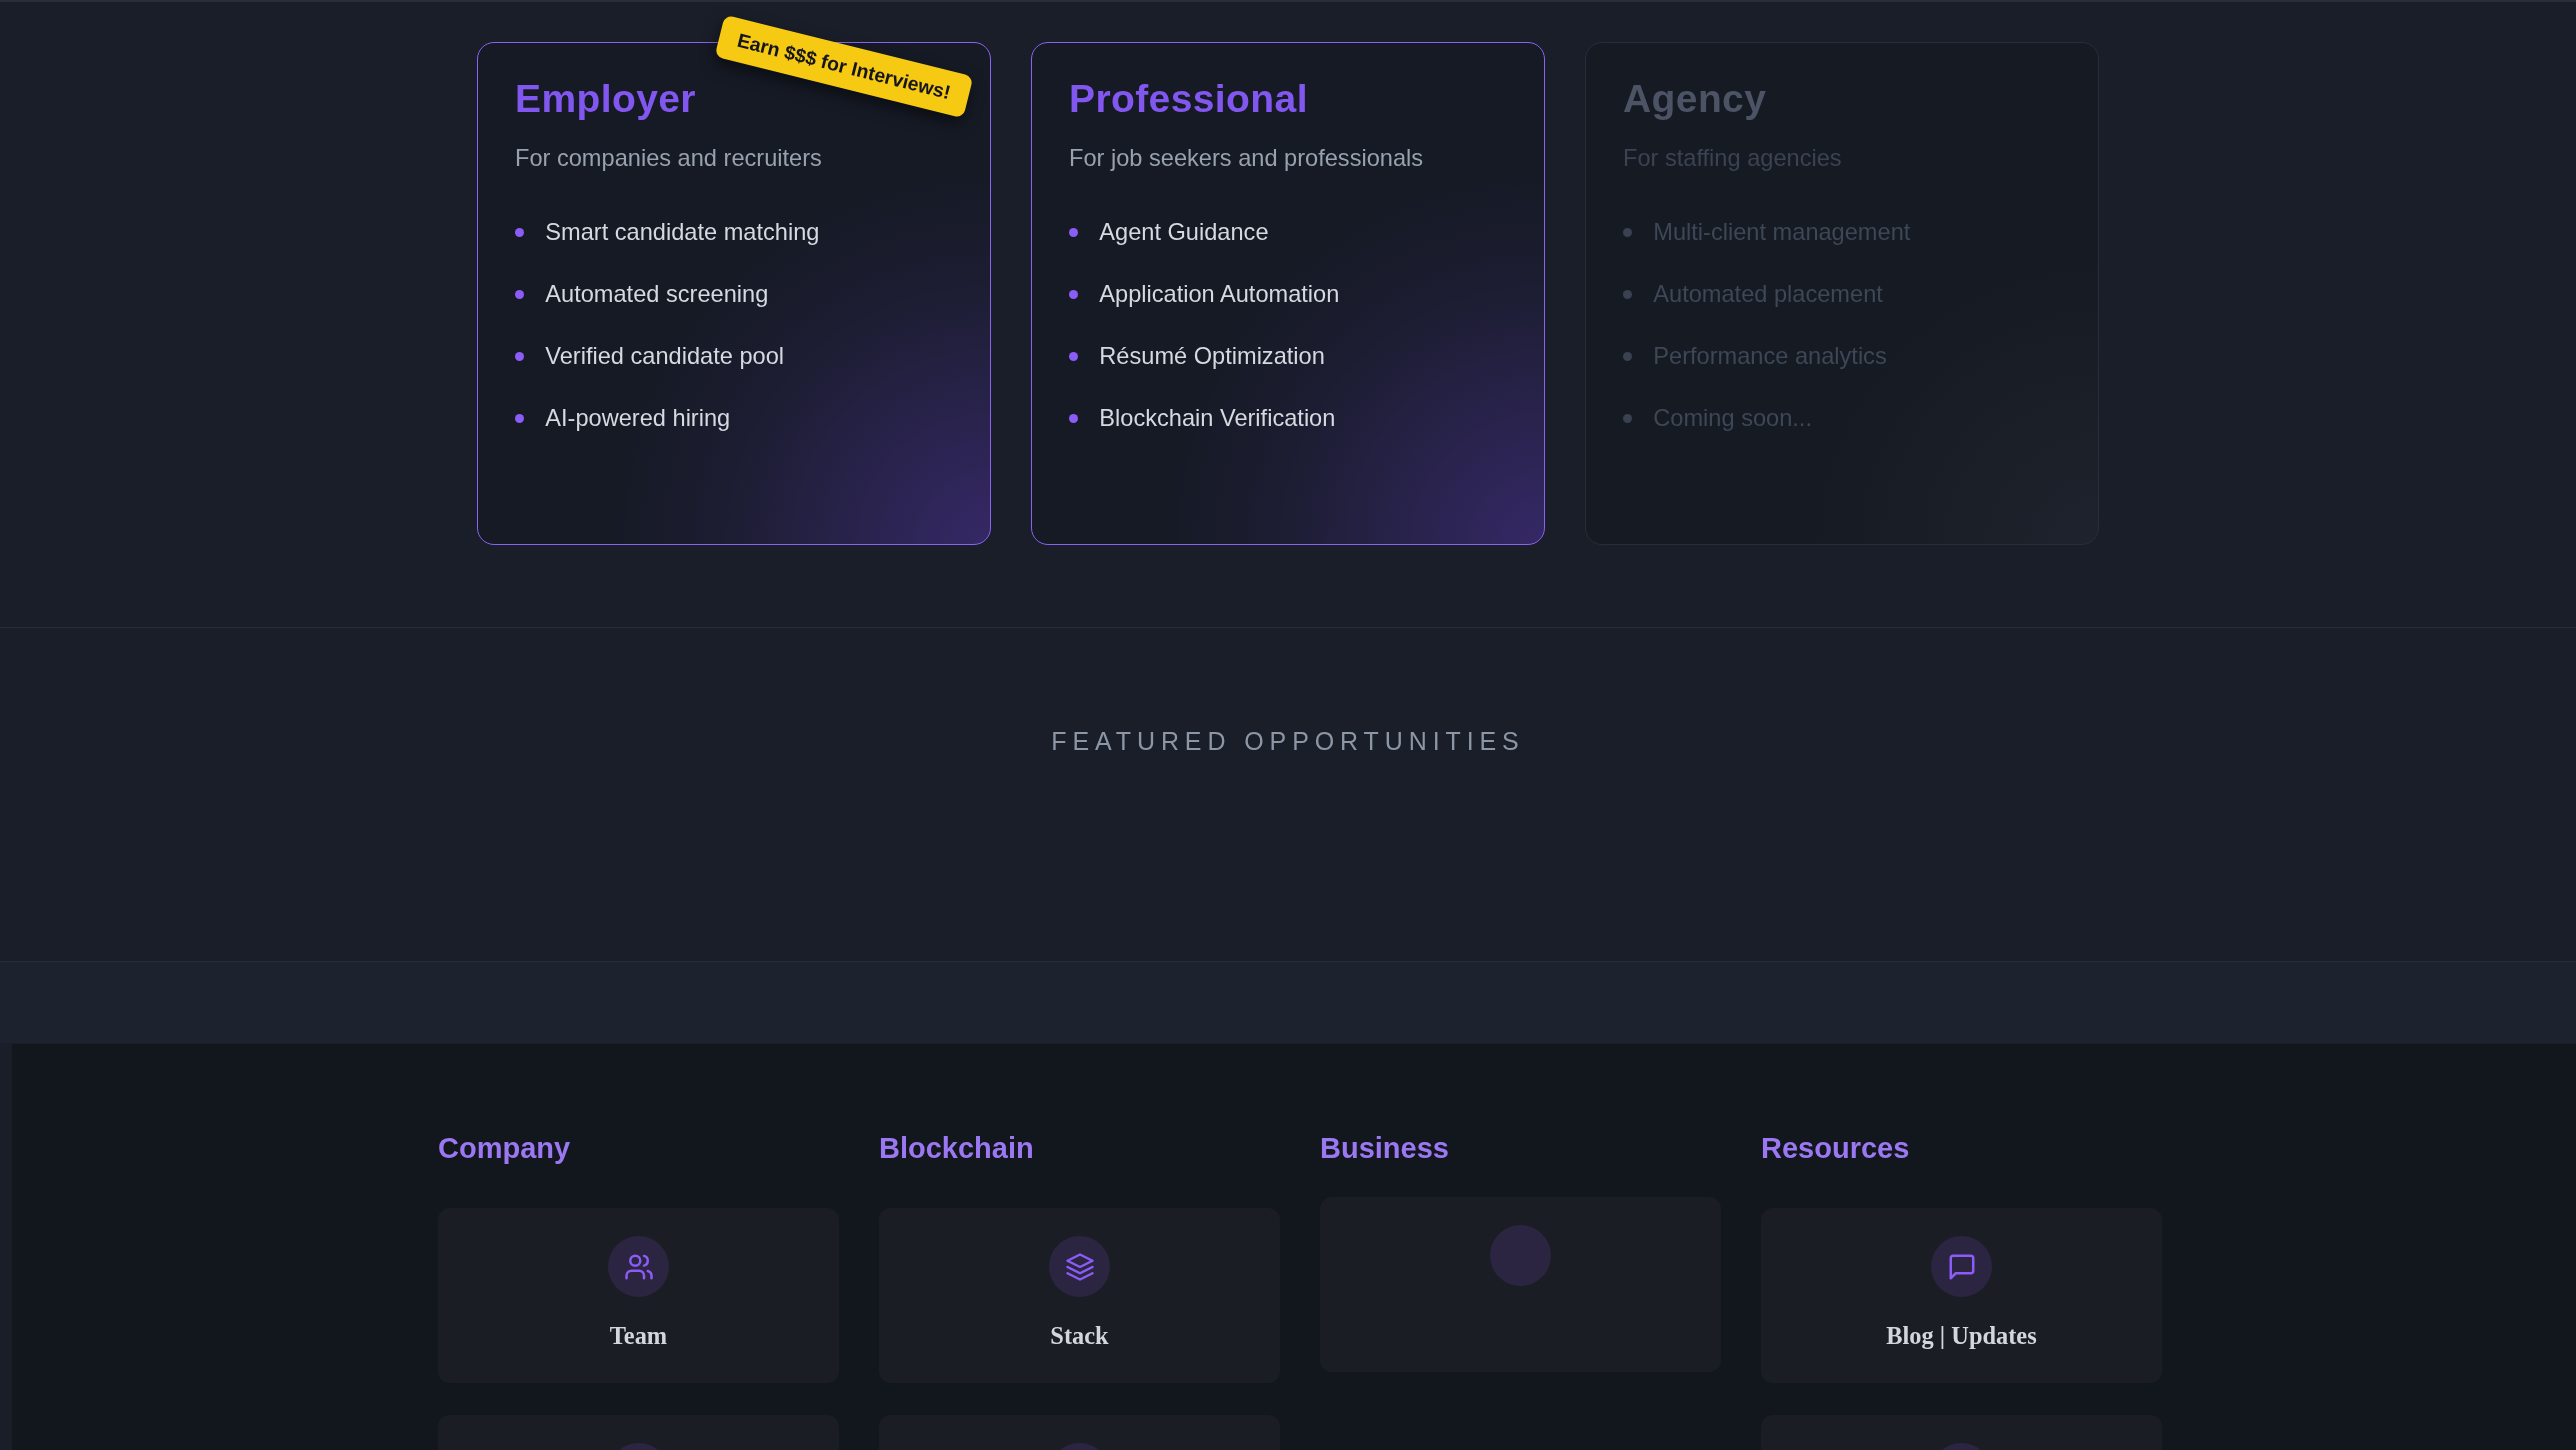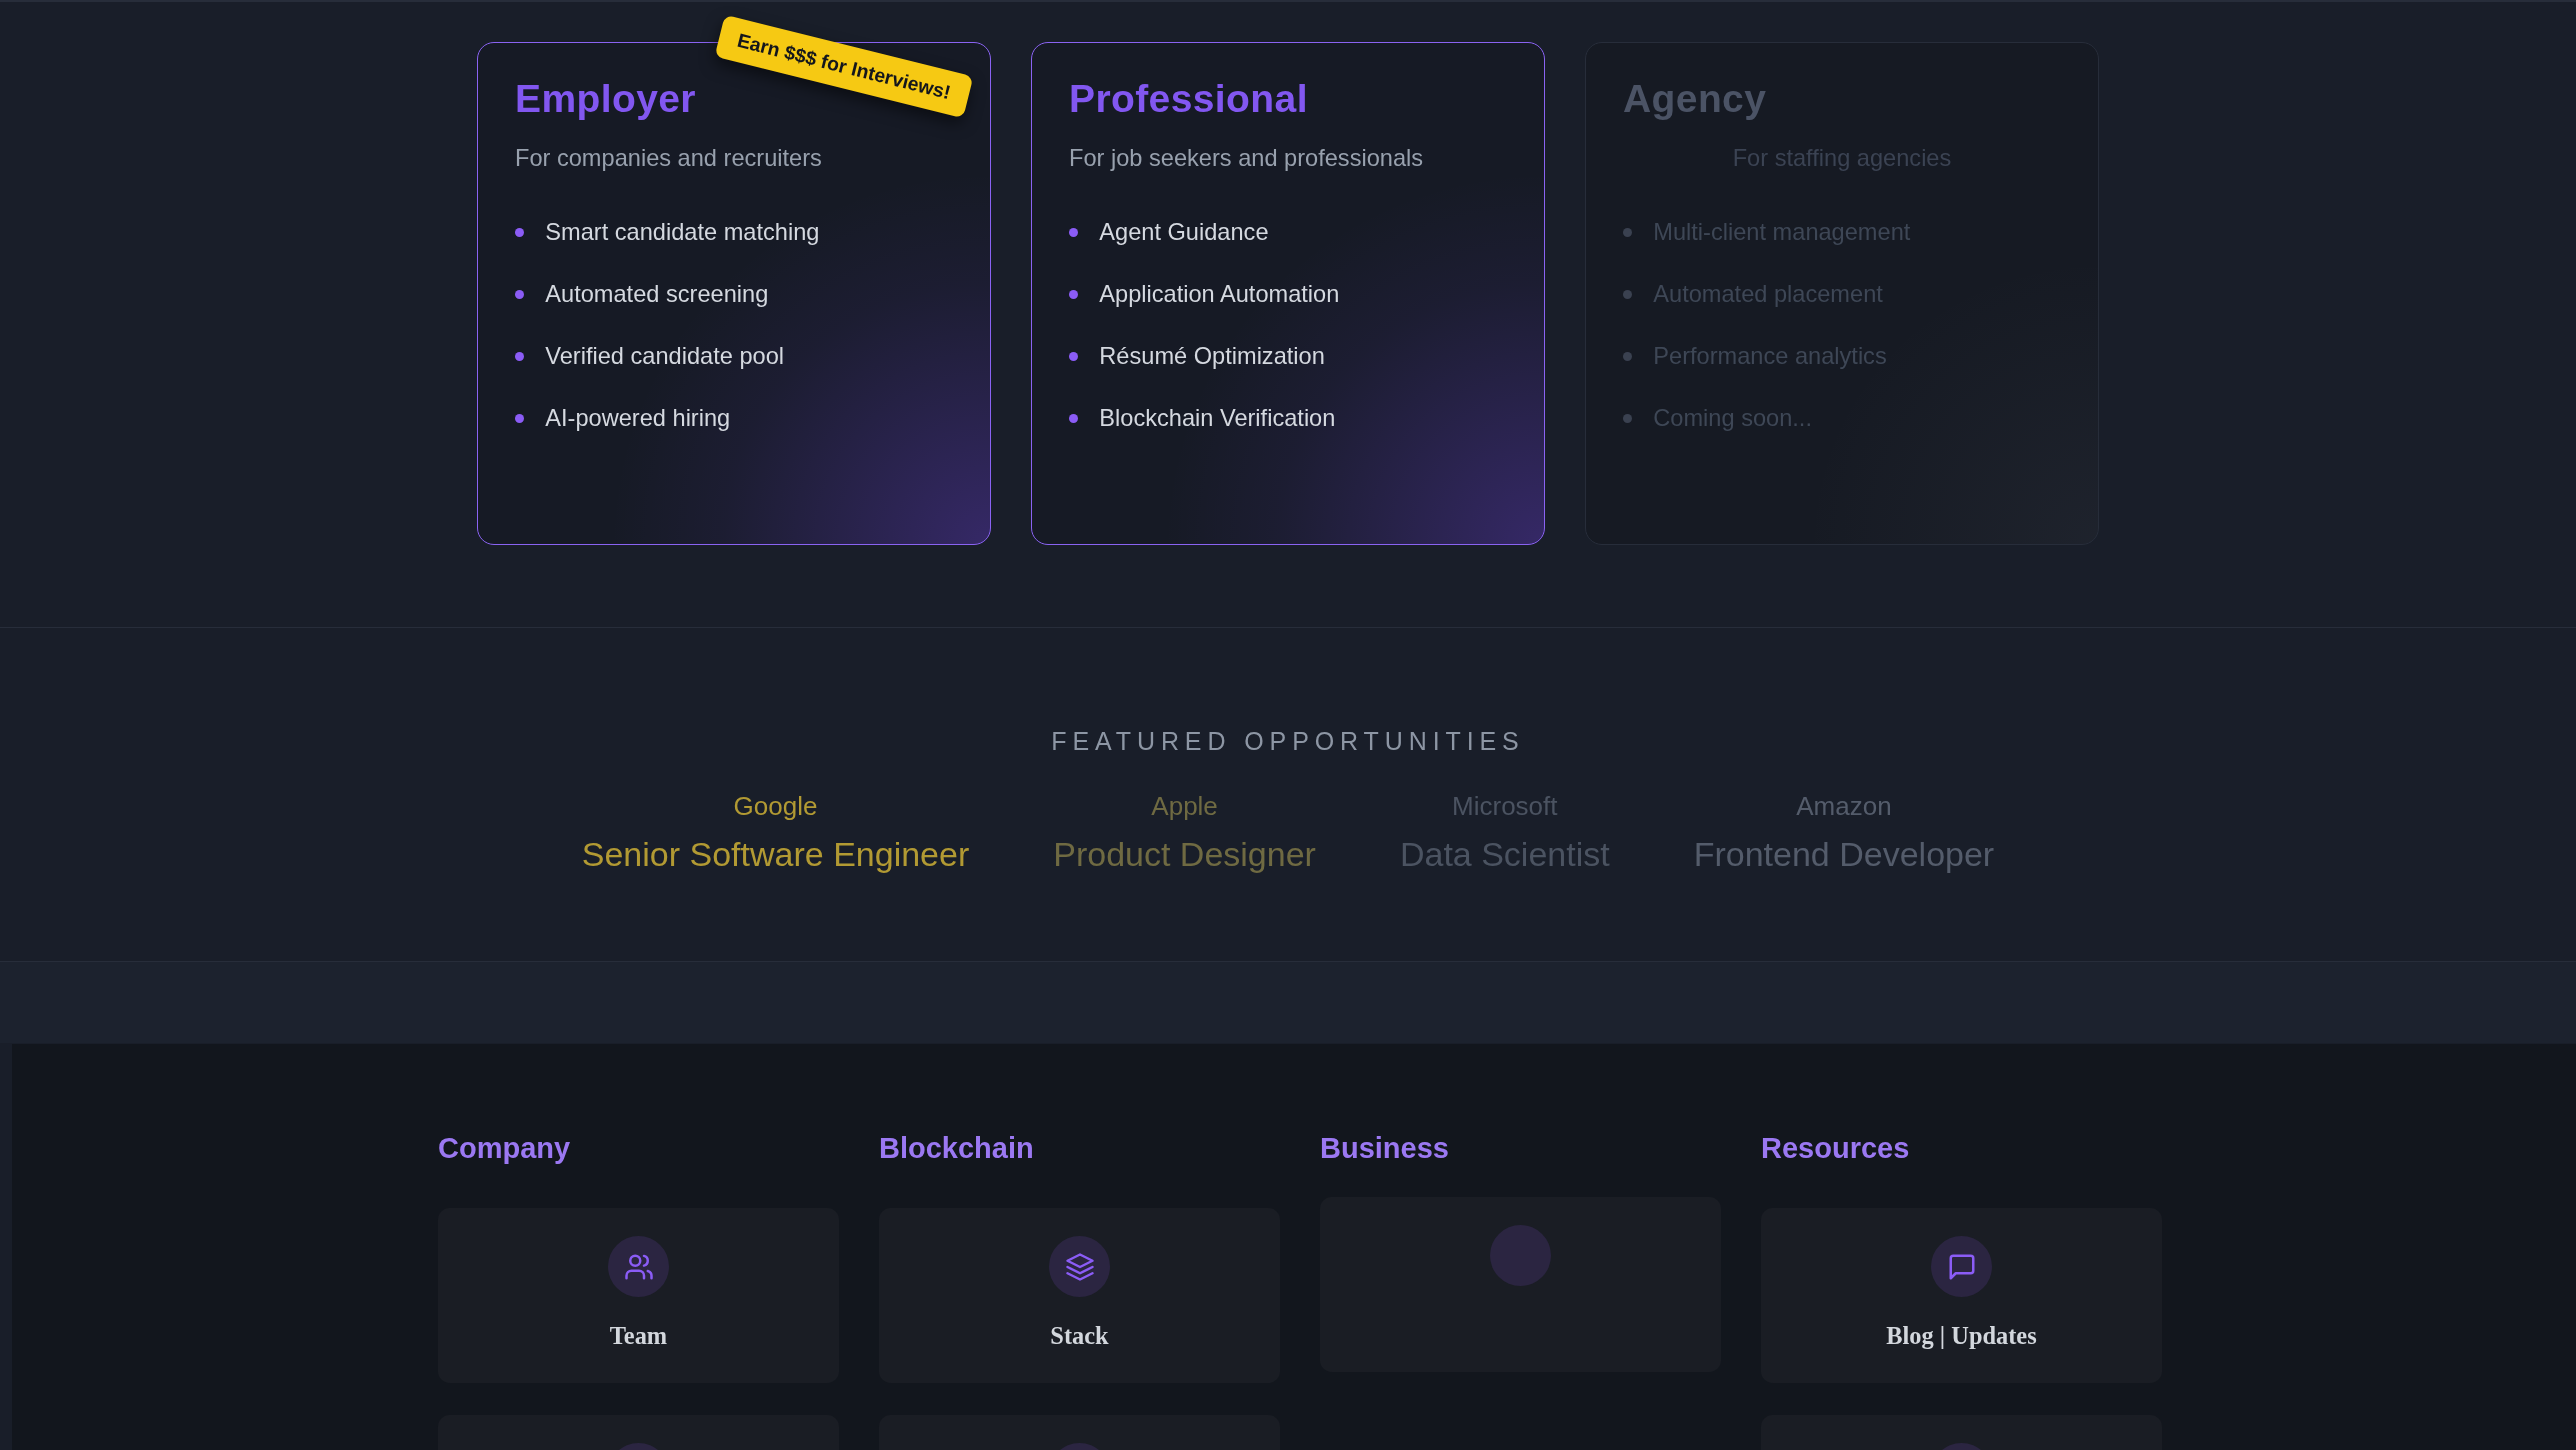--- a/index.html
+++ b/index.html
@@ -18,21 +18,21 @@
     border:1.7px solid #8a63f2;
     background:radial-gradient(95% 95% at 100% 100%, rgba(126,74,255,0.30), rgba(126,74,255,0.06) 55%, rgba(126,74,255,0) 78%), #161a25;
   }
   .plan.disabled{
     border:1.7px solid #272d3a;
     background:radial-gradient(95% 95% at 100% 100%, rgba(140,150,170,0.07), rgba(140,150,170,0) 60%), #161a23;
   }
   .plan h2{margin:0;font-size:39px;line-height:47px;color:#8257f0;letter-spacing:0.4px;font-weight:bold;}
   .plan.disabled h2{color:#4b5365;}
   .plan .desc{margin:22px 0 0;font-size:23.6px;line-height:29px;color:#98a1ae;}
-  .plan.disabled .desc{color:#3b4353;text-align:center;}
+  .plan.disabled .desc{color:#3b4353;}
   .plan ul{list-style:none;margin:45px 0 0;padding:0;}
   .plan li{display:flex;align-items:center;gap:21px;font-size:23.6px;line-height:29px;color:#d5d9e0;margin-bottom:33px;}
   .plan.disabled li{color:#3e4756;text-align:center;}
   .dot{width:9.3px;height:9.3px;border-radius:50%;background:#8b5cf6;flex:none;}
   .plan.disabled .dot{background:#3a4150;}
 
   .badge{
     position:absolute;top:45px;left:716px;transform:rotate(14deg);
     background:#f6c913;color:#14161c;font-weight:bold;font-size:19.4px;
     padding:10px 18.5px;border-radius:8.4px;white-space:nowrap;
@@ -144,38 +144,20 @@
           </li>
       </ul>
     </article>
 
   </div>
   <div class="badge">Earn $$$ for Interviews!</div>
 </section>
 
 <section class="featured">
   <div class="featured-title">FEATURED OPPORTUNITIES</div>
-  <div class="jobs">
-    <div class="job tone-gold">
-      <div class="company">Google</div>
-      <div class="role">Senior Software Engineer</div>
-    </div>
-    <div class="job tone-golddim">
-      <div class="company">Apple</div>
-      <div class="role">Product Designer</div>
-    </div>
-    <div class="job tone-muted">
-      <div class="company">Microsoft</div>
-      <div class="role">Data Scientist</div>
-    </div>
-    <div class="job tone-muted2">
-      <div class="company">Amazon</div>
-      <div class="role">Frontend Developer</div>
-    </div>
-  </div>
 </section>
 
 <section class="strip"></section>
 
 <footer class="site-footer">
   <div class="footer-grid">
 
     <div class="fcol">
       <h3>Company</h3>
       <div class="fcard">

